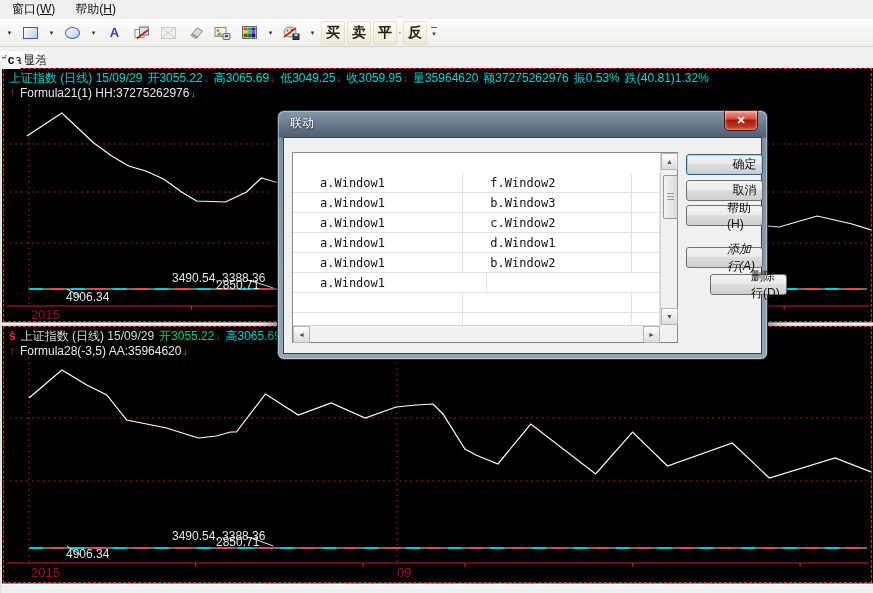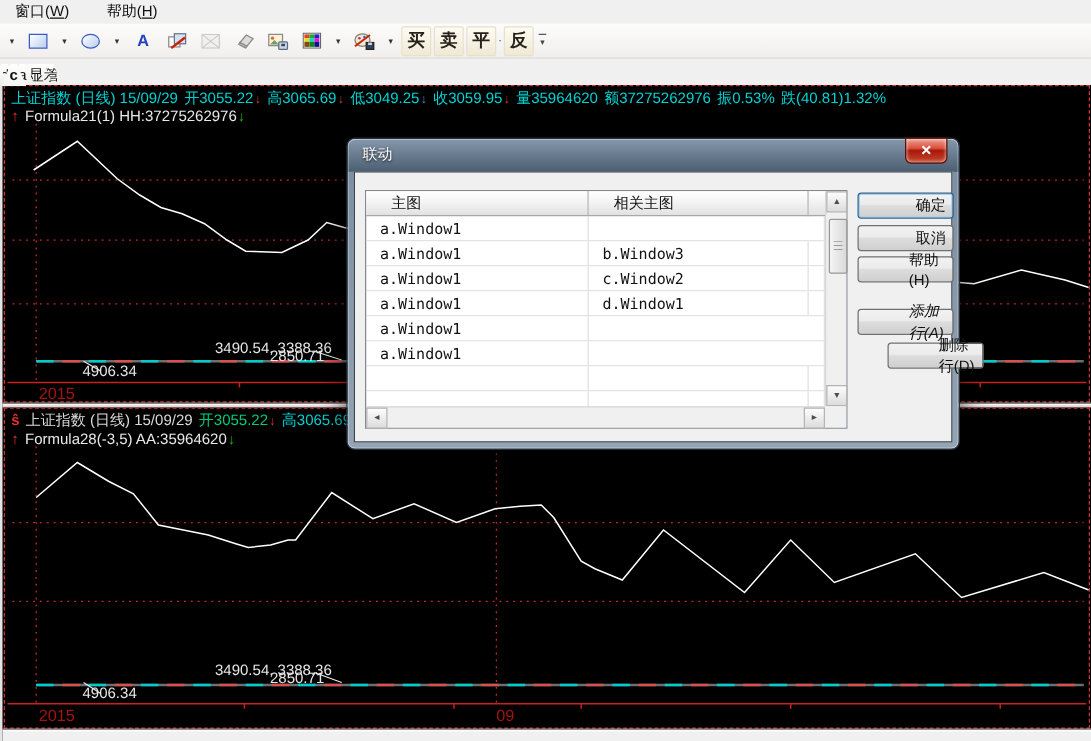--- a/index.html
+++ b/index.html
@@ -1,19 +1,19 @@
 <!DOCTYPE html>
 <html><head>
 <meta charset="utf-8">
 <style>
   html,body{margin:0;padding:0;}
   body{width:873px;height:593px;overflow:hidden;background:#f0f0f0;
        font-family:"Liberation Sans",sans-serif;position:relative;}
   
-  #menubar{height:19px;display:flex;align-items:center;gap:30px;padding-left:12px;
+  #menubar{height:19px;display:flex;align-items:center;gap:20px;padding-left:12px;
            background:#f0f0f0;font-size:12px;color:#111;}
   .menu-item{cursor:default;}
   
   #toolbar{height:27px;background:linear-gradient(#fcfcfb,#f1efec);
            border-bottom:1px solid #d9d6cf;display:flex;align-items:center;padding:0 2px;}
   .tbtn{height:22px;min-width:23px;display:flex;align-items:center;justify-content:center;
         border:1px solid transparent;border-radius:2px;margin:0 1px;}
   .tbtn.dd{min-width:11px;font-size:7px;color:#333;}
   .tbtn.disabled{opacity:.55;}
   .ic-rect{width:13px;height:10px;border:1px solid #3a5bc0;background:linear-gradient(135deg,#ffffff,#b9cdf0);}
@@ -78,21 +78,21 @@
         border:1px solid #828790;box-sizing:border-box;}
   .lv-head{position:absolute;top:0;left:0;right:17px;height:20px;display:flex;}
   .lv-hcell{box-sizing:border-box;border-right:1px solid #a8a8a8;border-bottom:1px solid #a8a8a8;
             background:linear-gradient(#ffffff,#f4f4f4 45%,#e2e2e2);font-size:12px;color:#111;
             display:flex;align-items:center;padding-left:20px;}
   .lv-hfill{flex:1;border-bottom:1px solid #a8a8a8;background:linear-gradient(#ffffff,#e2e2e2);}
   .lv-rows{position:absolute;top:20px;left:0;right:17px;bottom:17px;overflow:hidden;}
   .lv-row{height:19px;display:flex;border-bottom:1px solid #e3e3e3;
           font-family:"DejaVu Sans Mono",monospace;font-size:12px;color:#111;}
   .lv-cell{box-sizing:border-box;padding-left:11px;border-right:1px solid #e0e0e0;
-           display:flex;align-items:center;white-space:nowrap;}
+           display:flex;align-items:center;white-space:nowrap;margin-left:16px;}
   .vsb{position:absolute;top:0;right:0;bottom:17px;width:17px;background:#f0f0f0;border-left:1px solid #d6d6d6;box-sizing:border-box;}
   .hsb{position:absolute;left:0;right:17px;bottom:0;height:17px;background:#f0f0f0;border-top:1px solid #d6d6d6;box-sizing:border-box;}
   .sb-btn{position:absolute;width:17px;height:17px;box-sizing:border-box;border:1px solid #b4b4b4;
           background:linear-gradient(#fdfdfd,#dcdcdc);color:#4d4d4d;font-size:7px;
           display:flex;align-items:center;justify-content:center;}
   .vthumb{position:absolute;left:2px;width:13px;top:22px;height:42px;border:1px solid #979797;border-radius:2px;
           background:linear-gradient(90deg,#f4f4f4,#dadada);}
   .vthumb::after{content:"";position:absolute;left:3px;right:3px;top:17px;height:7px;
           background:repeating-linear-gradient(#9a9a9a 0 1px,transparent 1px 3px);}
   .sb-corner{position:absolute;right:0;bottom:0;width:17px;height:17px;background:#f0f0f0;}
@@ -271,47 +271,44 @@
     <div id="bottombar"></div>
   </div>
 
   <div id="dialog">
     <div id="dlg-title">联动</div>
     <div id="dlg-close">
         <span>✕</span>
       </div>
     <div id="dlg-client">
       <div id="list">
-        <div class="lv-head" id="lv-head">
-            <span class="lv-hcell" style="width: 178px;">主图</span>
-            <span class="lv-hcell" style="width: 176px;">相关主图</span>
-            <span class="lv-hfill"></span>
-          </div>
         <div class="lv-rows" id="lv-rows">
             <div class="lv-row">
               <span class="lv-cell" style="width: 178px;">a.Window1</span>
+              <span class="lv-cell" style="width: 176px;">f.Window2</span>
               <span class="lv-cell" style="flex: 1 1 0%;"></span>
             </div>
             <div class="lv-row">
               <span class="lv-cell" style="width: 178px;">a.Window1</span>
               <span class="lv-cell" style="width: 176px;">b.Window3</span>
               <span class="lv-cell" style="flex: 1 1 0%;"></span>
             </div>
             <div class="lv-row">
               <span class="lv-cell" style="width: 178px;">a.Window1</span>
               <span class="lv-cell" style="width: 176px;">c.Window2</span>
               <span class="lv-cell" style="flex: 1 1 0%;"></span>
             </div>
             <div class="lv-row">
               <span class="lv-cell" style="width: 178px;">a.Window1</span>
               <span class="lv-cell" style="width: 176px;">d.Window1</span>
               <span class="lv-cell" style="flex: 1 1 0%;"></span>
             </div>
             <div class="lv-row">
               <span class="lv-cell" style="width: 178px;">a.Window1</span>
+              <span class="lv-cell" style="width: 176px;">b.Window2</span>
               <span class="lv-cell" style="flex: 1 1 0%;"></span>
             </div>
             <div class="lv-row">
               <span class="lv-cell" style="width: 178px;">a.Window1</span>
               <span class="lv-cell" style="flex: 1 1 0%;"></span>
             </div>
             <div class="lv-row">
               <span class="lv-cell" style="width: 178px;"></span>
               <span class="lv-cell" style="width: 176px;"></span>
               <span class="lv-cell" style="flex: 1 1 0%;"></span>

